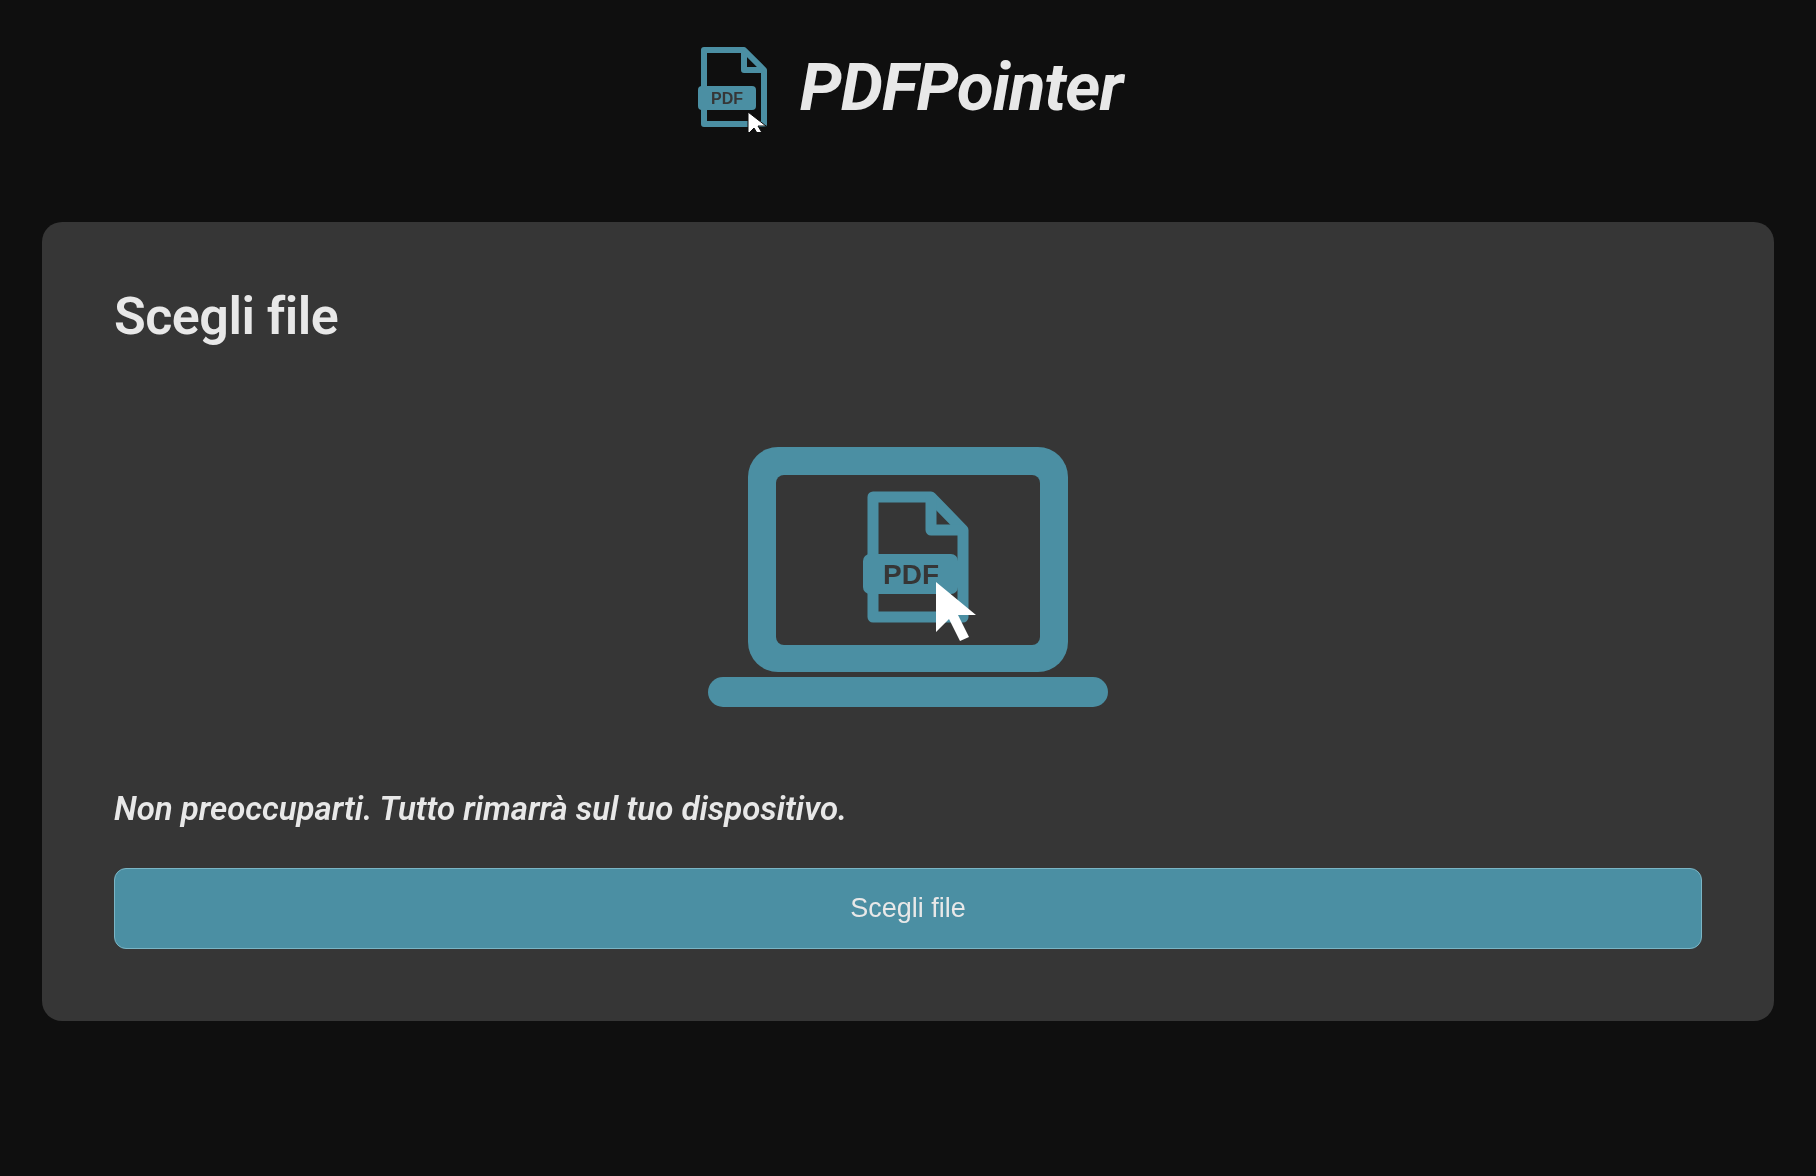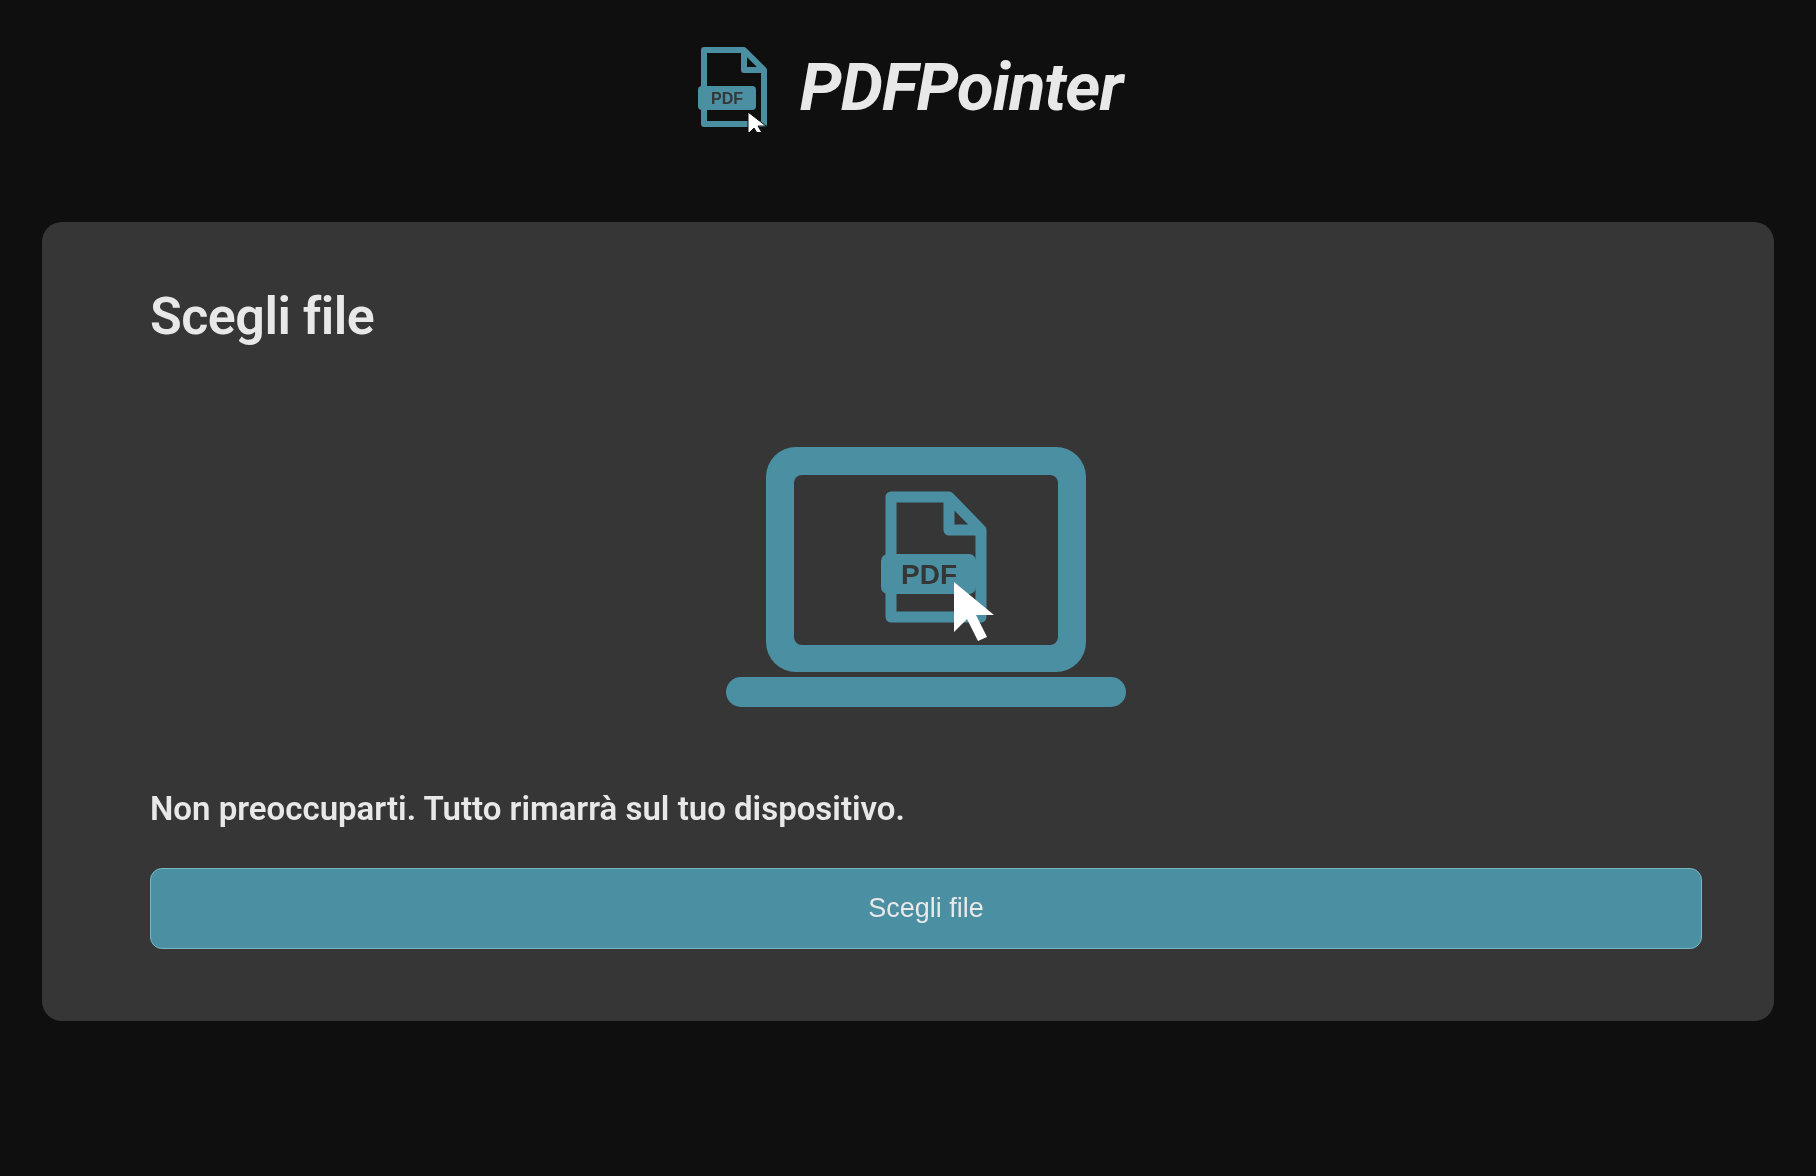--- a/index.html
+++ b/index.html
@@ -34,21 +34,21 @@
       color: #e8e8e8;
       font-size: 67px;
       font-weight: 700;
       letter-spacing: -1px;
       font-style: italic;
     }
     
     .card {
       background-color: #363636;
       border-radius: 20px;
-      padding: 64px 72px 72px 108px;
+      padding: 64px 72px 72px 72px;
       margin-top: 12px;
     }
     
     .card-title {
       color: #e8e8e8;
       font-size: 52px;
       font-weight: 600;
       margin-bottom: 100px;
       letter-spacing: -0.5px;
     }
@@ -61,20 +61,21 @@
     
     .illustration {
       width: 400px;
       height: 270px;
       position: relative;
     }
     
     .card-subtitle {
       color: #e8e8e8;
       font-size: 33px;
+      font-style: italic;
       font-weight: 600;
       margin-bottom: 40px;
     }
     
     .choose-button {
       width: 100%;
       background-color: #4b8fa3;
       border: 1px solid #7ab5c5;
       border-radius: 12px;
       padding: 24px;

